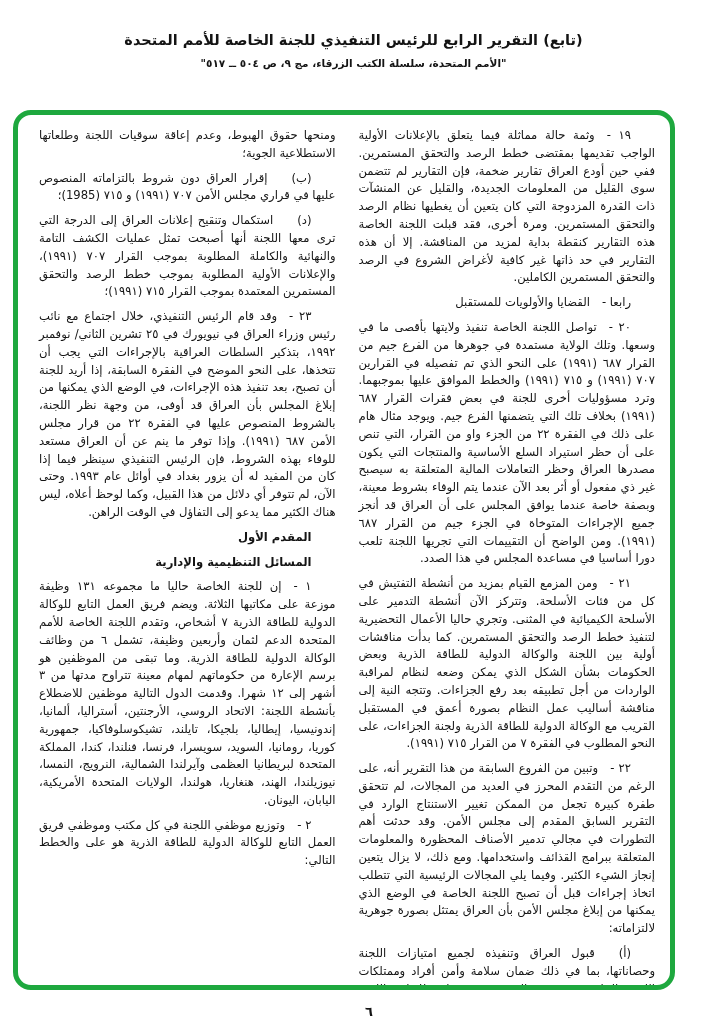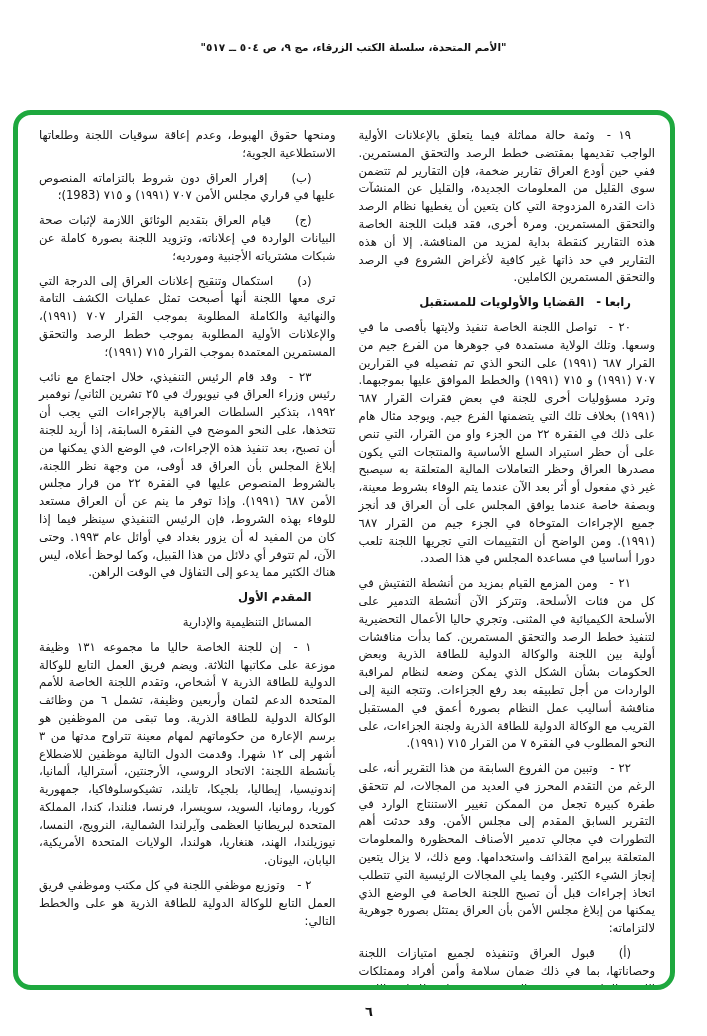--- a/index.html
+++ b/index.html
@@ -27,50 +27,50 @@
   }
   .col{
     flex:1 1 0;min-width:0;
     direction:rtl;text-align:justify;
     font-size:11.6px;line-height:17.8px;
   }
   p.block{margin:0 0 7px 6px;text-indent:24px;}
   p.cont{text-indent:0;}
   .marker{padding-left:12px;white-space:nowrap;}
   .item .marker{padding-left:24px;}
-  .sec-heading{font-weight:bold;margin:10px 0 9px 0;text-indent:18px;}
+  .sec-heading{font-weight:normal;margin:10px 0 9px 0;text-indent:18px;}
   .app-heading{font-weight:bold;margin:12px 0 3px 0;text-indent:0;}
-  .app-subheading{font-weight:normal;margin:0 0 8px 0;text-indent:0;}
+  .app-subheading{font-weight:bold;margin:0 0 8px 0;text-indent:0;}
   .page-num{
     position:absolute;top:1004px;left:356px;width:26px;
     text-align:center;font-weight:bold;font-size:13px;direction:rtl;
   }
 </style>
 </head>
 <body>
 
 <div class="doc-header">
+  <div class="doc-title">(تابع) التقرير الرابع للرئيس التنفيذي للجنة الخاصة للأمم المتحدة</div>
   <div class="doc-subtitle">"الأمم المتحدة، سلسلة الكتب الزرقاء، مج ٩، ص ٥٠٤ ــ ٥١٧"</div>
 </div>
 
 <div class="frame">
 
   <div class="col">
     <p class="block"><span class="marker">١٩ -</span><span>وثمة حالة مماثلة فيما يتعلق بالإعلانات الأولية الواجب تقديمها بمقتضى خطط الرصد والتحقق المستمرين. ففي حين أودع العراق تقارير ضخمة، فإن التقارير لم تتضمن سوى القليل من المعلومات الجديدة، والقليل عن المنشآت ذات القدرة المزدوجة التي كان يتعين أن يغطيها نظام الرصد والتحقق المستمرين. ومرة أخرى، فقد قبلت اللجنة الخاصة هذه التقارير كنقطة بداية لمزيد من المناقشة. إلا أن هذه التقارير في حد ذاتها غير كافية لأغراض الشروع في الرصد والتحقق المستمرين الكاملين.</span></p>
     <p class="block sec-heading"><span class="marker">رابعا -</span><span>القضايا والأولويات للمستقبل</span></p>
     <p class="block"><span class="marker">٢٠ -</span><span>تواصل اللجنة الخاصة تنفيذ ولايتها بأقصى ما في وسعها. وتلك الولاية مستمدة في جوهرها من الفرع جيم من القرار ٦٨٧ (١٩٩١) على النحو الذي تم تفصيله في القرارين ٧٠٧ (١٩٩١) و ٧١٥ (١٩٩١) والخطط الموافق عليها بموجبهما. وترد مسؤوليات أخرى للجنة في بعض فقرات القرار ٦٨٧ (١٩٩١) بخلاف تلك التي يتضمنها الفرع جيم. ويوجد مثال هام على ذلك في الفقرة ٢٢ من الجزء واو من القرار، التي تنص على أن حظر استيراد السلع الأساسية والمنتجات التي يكون مصدرها العراق وحظر التعاملات المالية المتعلقة به سيصبح غير ذي مفعول أو أثر بعد الآن عندما يتم الوفاء بشروط معينة، وبصفة خاصة عندما يوافق المجلس على أن العراق قد أنجز جميع الإجراءات المتوخاة في الجزء جيم من القرار ٦٨٧ (١٩٩١). ومن الواضح أن التقييمات التي تجريها اللجنة تلعب دورا أساسيا في مساعدة المجلس في هذا الصدد.</span></p>
     <p class="block"><span class="marker">٢١ -</span><span>ومن المزمع القيام بمزيد من أنشطة التفتيش في كل من فئات الأسلحة. وتتركز الآن أنشطة التدمير على الأسلحة الكيميائية في المثنى. وتجري حاليا الأعمال التحضيرية لتنفيذ خطط الرصد والتحقق المستمرين. كما بدأت مناقشات أولية بين اللجنة والوكالة الدولية للطاقة الذرية وبعض الحكومات بشأن الشكل الذي يمكن وضعه لنظام لمراقبة الواردات من أجل تطبيقه بعد رفع الجزاءات. وتتجه النية إلى مناقشة أساليب عمل النظام بصورة أعمق في المستقبل القريب مع الوكالة الدولية للطاقة الذرية ولجنة الجزاءات، على النحو المطلوب في الفقرة ٧ من القرار ٧١٥ (١٩٩١).</span></p>
     <p class="block"><span class="marker">٢٢ -</span><span>وتبين من الفروع السابقة من هذا التقرير أنه، على الرغم من التقدم المحرز في العديد من المجالات، لم تتحقق طفرة كبيرة تجعل من الممكن تغيير الاستنتاج الوارد في التقرير السابق المقدم إلى مجلس الأمن. وقد حدثت أهم التطورات في مجالي تدمير الأصناف المحظورة والمعلومات المتعلقة ببرامج القذائف واستخدامها. ومع ذلك، لا يزال يتعين إنجاز الشيء الكثير. وفيما يلي المجالات الرئيسية التي تتطلب اتخاذ إجراءات قبل أن تصبح اللجنة الخاصة في الوضع الذي يمكنها من إبلاغ مجلس الأمن بأن العراق يمتثل بصورة جوهرية لالتزاماته:</span></p>
     <p class="block item"><span class="marker">(أ)</span><span>قبول العراق وتنفيذه لجميع امتيازات اللجنة وحصاناتها، بما في ذلك ضمان سلامة وأمن أفراد وممتلكات اللجنة الخاصة مستمدة المتحدة، وتشغيل طائرات اللجنة الخاصة</span></p>
   </div>
 
   <div class="col">
     <p class="block cont"><span>ومنحها حقوق الهبوط، وعدم إعاقة سوقيات اللجنة وطلعاتها الاستطلاعية الجوية؛</span></p>
-    <p class="block item"><span class="marker">(ب)</span><span>إقرار العراق دون شروط بالتزاماته المنصوص عليها في قراري مجلس الأمن ٧٠٧ (١٩٩١) و ٧١٥ (1983)؛</span></p>
-    <p class="block item"><span class="marker">(ج)</span><span>قيام العراق بتقديم الوثائق اللازمة لإثبات صحة البيانات الواردة في إعلاناته، وتزويد اللجنة بصورة كاملة عن شبكات مشترياته الأجنبية ومورديه؛</span></p>
+    <p class="block item"><span class="marker">(ب)</span><span>إقرار العراق دون شروط بالتزاماته المنصوص عليها في قراري مجلس الأمن ٧٠٧ (١٩٩١) و ٧١٥ (1985)؛</span></p>
     <p class="block item"><span class="marker">(د)</span><span>استكمال وتنقيح إعلانات العراق إلى الدرجة التي ترى معها اللجنة أنها أصبحت تمثل عمليات الكشف التامة والنهائية والكاملة المطلوبة بموجب القرار ٧٠٧ (١٩٩١)، والإعلانات الأولية المطلوبة بموجب خطط الرصد والتحقق المستمرين المعتمدة بموجب القرار ٧١٥ (١٩٩١)؛</span></p>
     <p class="block"><span class="marker">٢٣ -</span><span>وقد قام الرئيس التنفيذي، خلال اجتماع مع نائب رئيس وزراء العراق في نيويورك في ٢٥ تشرين الثاني/ نوفمبر ١٩٩٢، بتذكير السلطات العراقية بالإجراءات التي يجب أن تتخذها، على النحو الموضح في الفقرة السابقة، إذا أريد للجنة أن تصبح، بعد تنفيذ هذه الإجراءات، في الوضع الذي يمكنها من إبلاغ المجلس بأن العراق قد أوفى، من وجهة نظر اللجنة، بالشروط المنصوص عليها في الفقرة ٢٢ من قرار مجلس الأمن ٦٨٧ (١٩٩١). وإذا توفر ما ينم عن أن العراق مستعد للوفاء بهذه الشروط، فإن الرئيس التنفيذي سينظر فيما إذا كان من المفيد له أن يزور بغداد في أوائل عام ١٩٩٣. وحتى الآن، لم تتوفر أي دلائل من هذا القبيل، وكما لوحظ أعلاه، ليس هناك الكثير مما يدعو إلى التفاؤل في الوقت الراهن.</span></p>
     <p class="block app-heading">المقدم الأول</p>
     <p class="block app-subheading">المسائل التنظيمية والإدارية</p>
     <p class="block"><span class="marker">١ -</span><span>إن للجنة الخاصة حاليا ما مجموعه ١٣١ وظيفة موزعة على مكاتبها الثلاثة. ويضم فريق العمل التابع للوكالة الدولية للطاقة الذرية ٧ أشخاص، وتقدم اللجنة الخاصة للأمم المتحدة الدعم لثمان وأربعين وظيفة، تشمل ٦ من وظائف الوكالة الدولية للطاقة الذرية. وما تبقى من الموظفين هو برسم الإعارة من حكوماتهم لمهام معينة تتراوح مدتها من ٣ أشهر إلى ١٢ شهرا. وقدمت الدول التالية موظفين للاضطلاع بأنشطة اللجنة: الاتحاد الروسي، الأرجنتين، أستراليا، ألمانيا، إندونيسيا، إيطاليا، بلجيكا، تايلند، تشيكوسلوفاكيا، جمهورية كوريا، رومانيا، السويد، سويسرا، فرنسا، فنلندا، كندا، المملكة المتحدة لبريطانيا العظمى وآيرلندا الشمالية، النرويج، النمسا، نيوزيلندا، الهند، هنغاريا، هولندا، الولايات المتحدة الأمريكية، اليابان، اليونان.</span></p>
     <p class="block"><span class="marker">٢ -</span><span>وتوزيع موظفي اللجنة في كل مكتب وموظفي فريق العمل التابع للوكالة الدولية للطاقة الذرية هو على والخطط التالي:</span></p>
   </div>
 
 </div>
 

